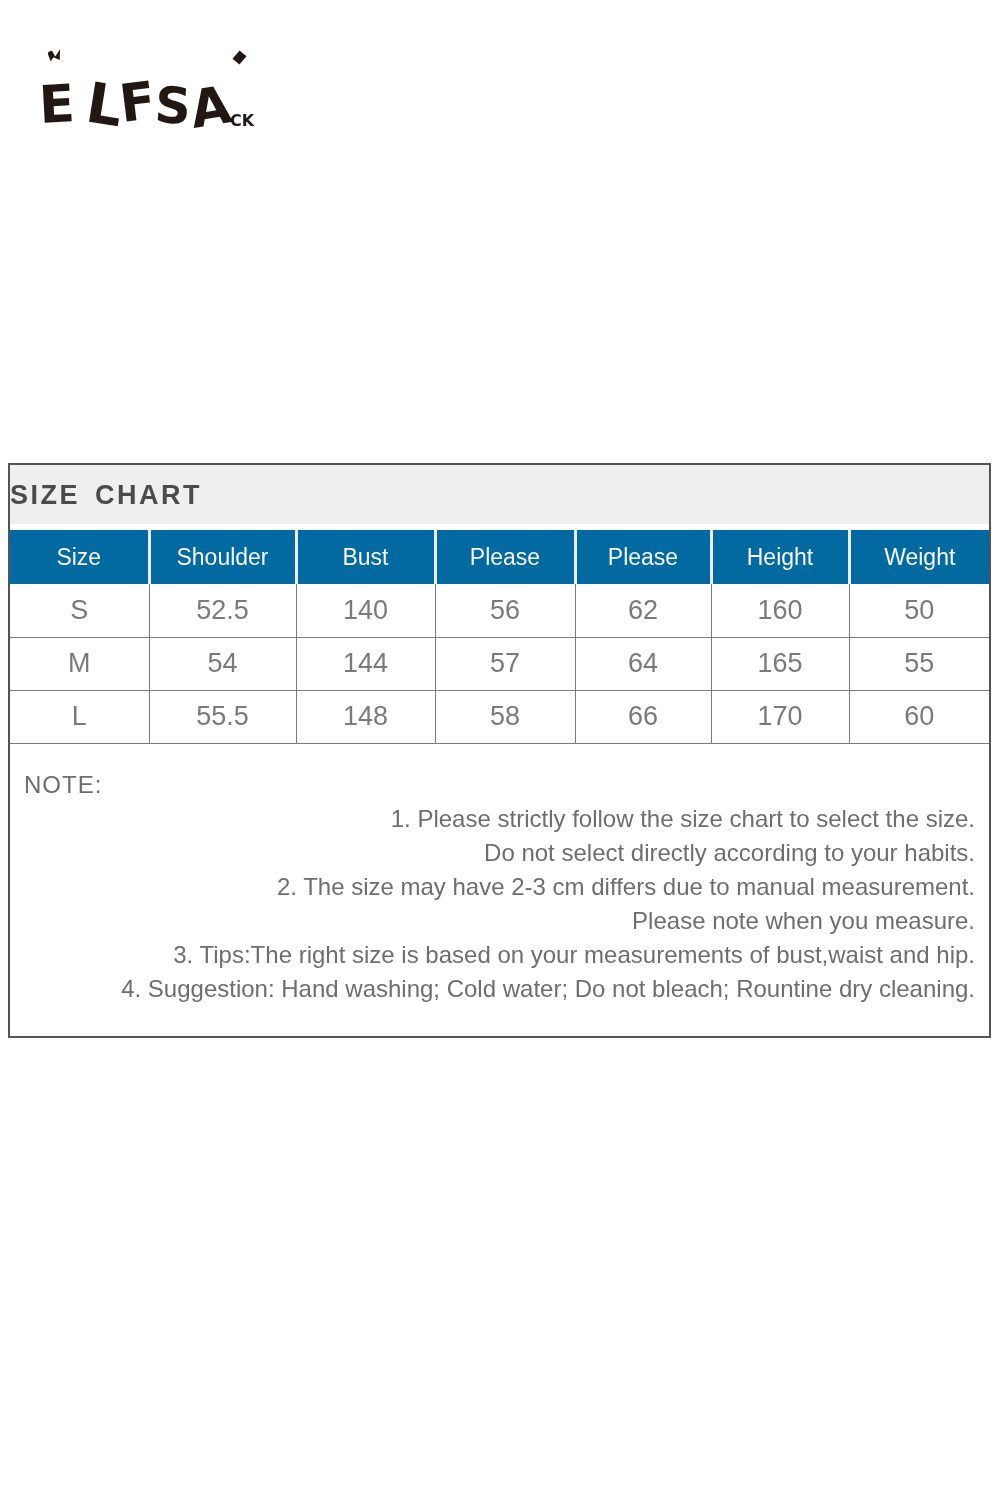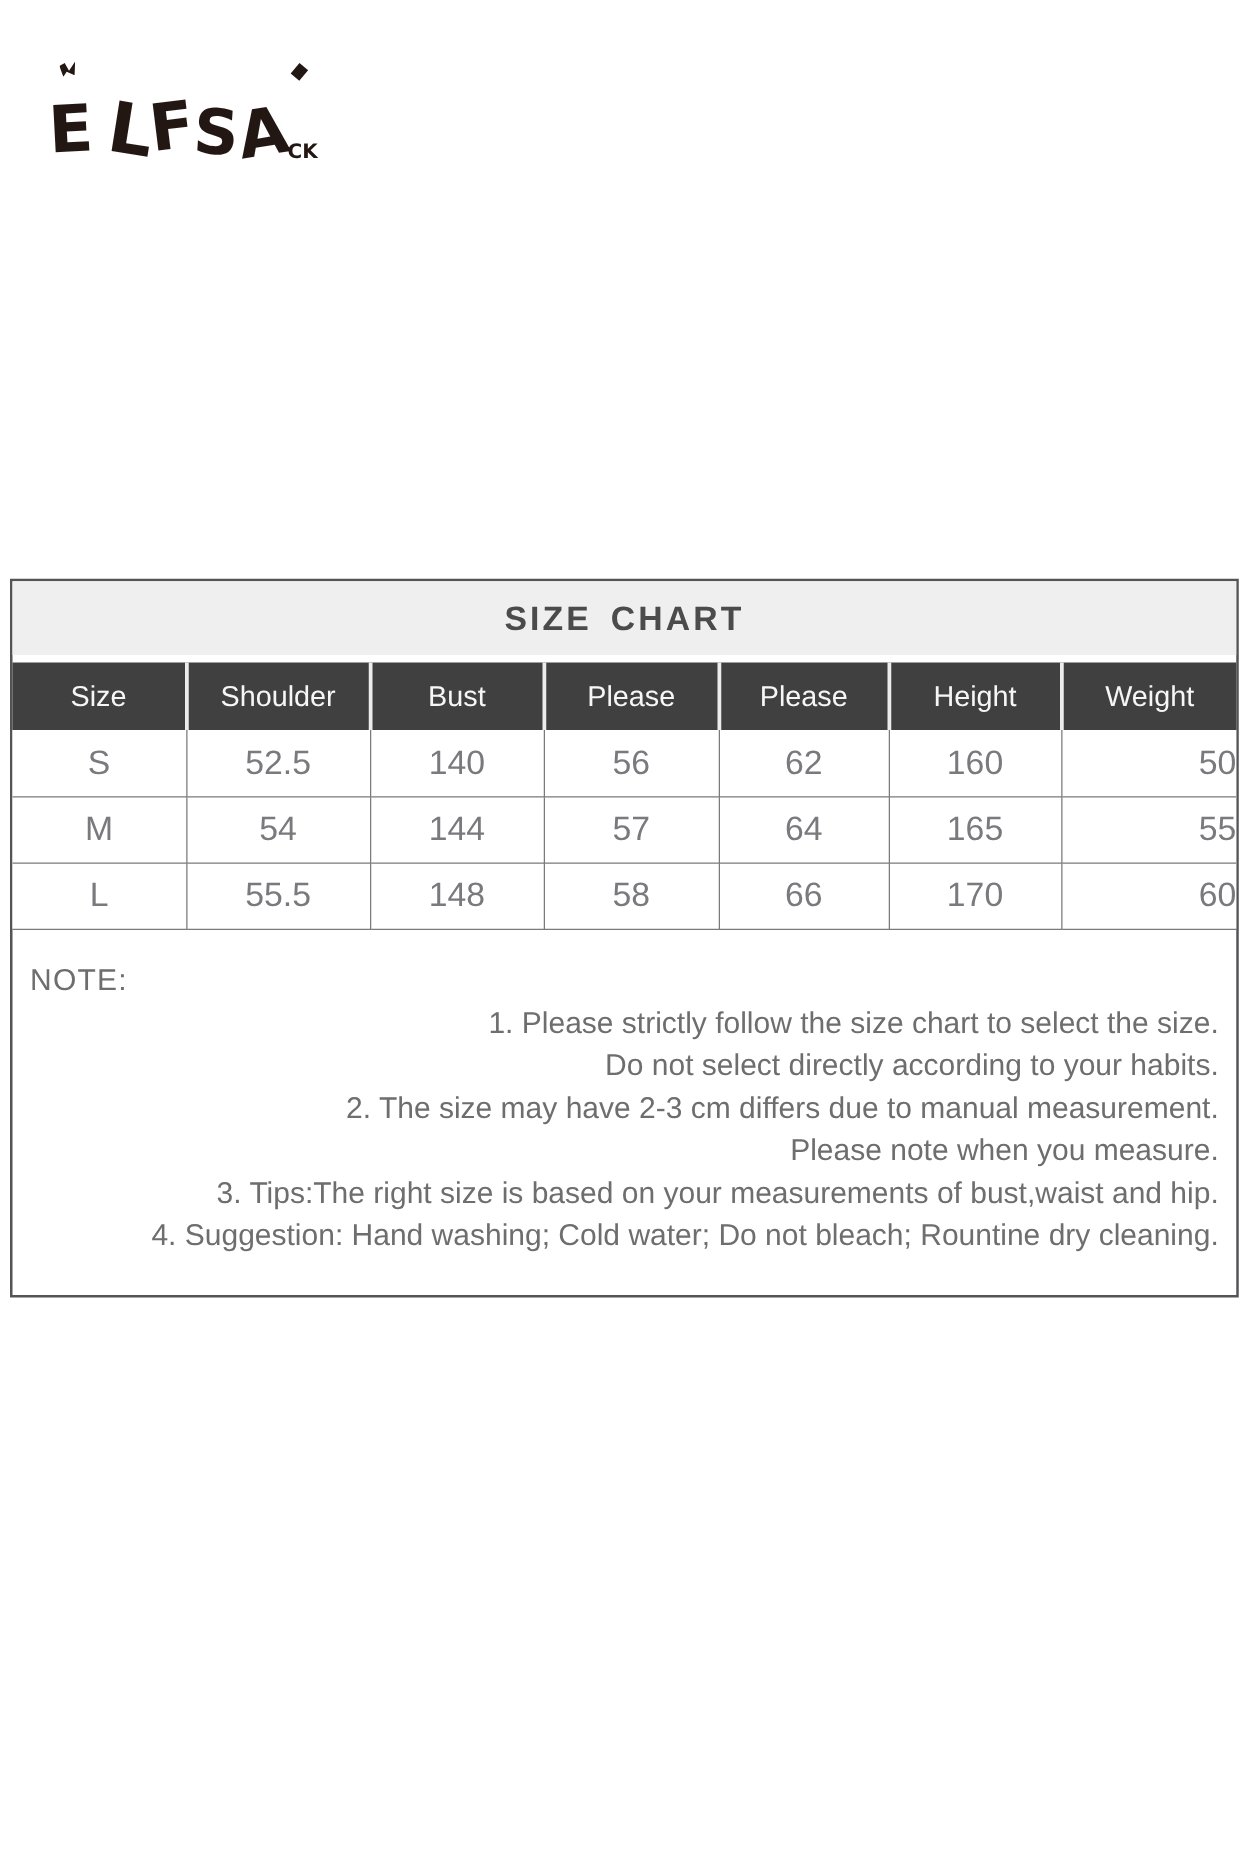--- a/index.html
+++ b/index.html
@@ -53,21 +53,21 @@
     top: 463px;
     width: 983px;
     height: 575px;
     border: 2px solid #565358;
     background: #ffffff;
   }
   .title-bar {
     height: 59px;
     background: #f0efef;
     margin-bottom: 6px;
-    text-align: center;
+    text-align: left;
     line-height: 60px;
     font-size: 27px;
     font-weight: 700;
     letter-spacing: 2.5px;
     word-spacing: 5px;
     color: #4b4b4b;
   }
   table.size-table {
     border-collapse: collapse;
     table-layout: fixed;
@@ -76,40 +76,40 @@
   .col-size   { width: 139px; }
   .col-shoulder { width: 147px; }
   .col-bust   { width: 139px; }
   .col-sleeve { width: 140px; }
   .col-length { width: 136px; }
   .col-height { width: 138px; }
   .col-weight { width: 140px; }
 
   table.size-table th {
     height: 54px;
-    background: #404040;
+    background: #0369a1;
     color: #f6f6f6;
     font-size: 23px;
     font-weight: 400;
     text-align: center;
     vertical-align: middle;
     border-left: 3px solid #ececec;
   }
   table.size-table th:first-child { border-left: none; }
   table.size-table td {
     height: 53px;
     text-align: center;
     vertical-align: middle;
     font-size: 27px;
     color: #7a797d;
     background: #ffffff;
     border-right: 1px solid #7a797d;
     border-bottom: 1px solid #7a797d;
   }
-  table.size-table td:last-child { border-right: none; text-align: right; }
+  table.size-table td:last-child { border-right: none; }
 
   
   .notes {
     padding: 24px 14px 0 14px;
     color: #6e6e6e;
     font-size: 24px;
     line-height: 34px;
   }
   .note-heading { letter-spacing: 1px; }
   .note-line { white-space: nowrap; text-align: right; }

